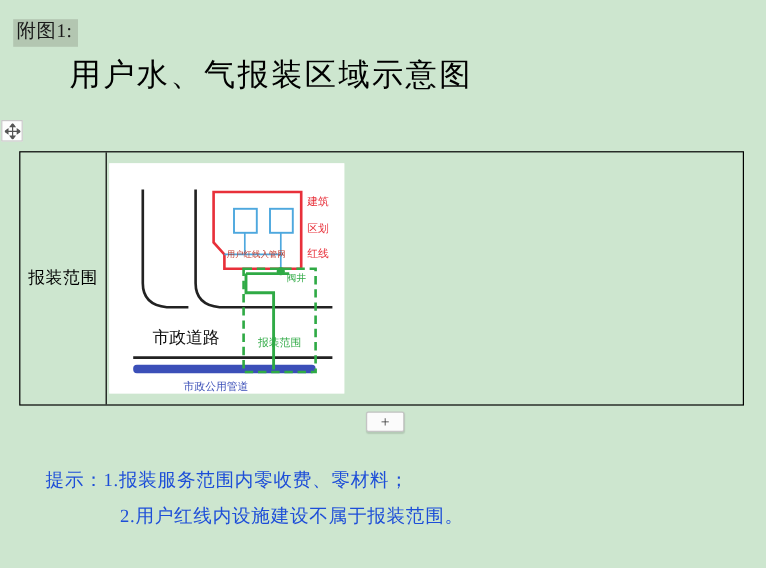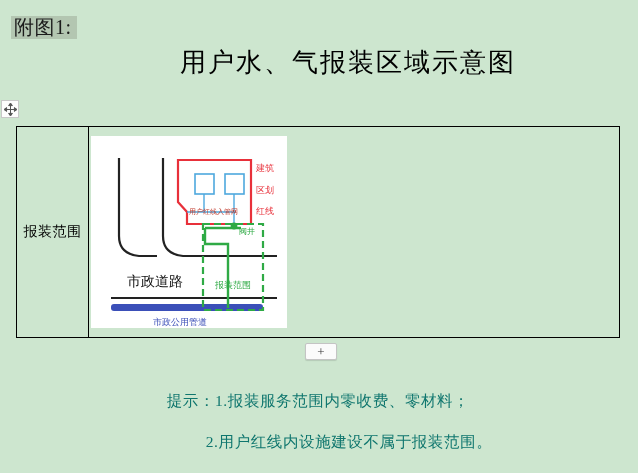--- a/index.html
+++ b/index.html
@@ -20,34 +20,34 @@
     background: #cde6cf;
   }
 
   
   .attach-label {
     position: absolute;
     left: 11px;
     top: 16px;
     background: #b3c6b1;
     color: #1b1b1b;
-    font-size: 20px;
+    font-size: 16px;
     line-height: 20px;
     padding: 1px 5px 2px 3px;
     letter-spacing: 0.5px;
     white-space: nowrap;
   }
 
   
   .doc-title {
     position: absolute;
     left: 0;
     right: 0;
     top: 44px;
-    text-align: center;
+    text-align: left;
     font-size: 26px;
     line-height: 38px;
     color: #000;
     letter-spacing: 2px;
     padding-left: 58px;
     box-sizing: border-box;
   }
 
   
   .table-handle {
@@ -140,30 +140,29 @@
     line-height: 1;
     box-shadow: 0 1px 1px rgba(0,0,0,0.12);
   }
 
   
   .tips {
     position: absolute;
     left: 38px;
     top: 386px;
     width: 560px;
-    color: #0f766e;
-    text-align: center;
+    color: #1d4ed8;
   }
   .tip-line {
     font-size: 15.5px;
     line-height: 30px;
     letter-spacing: 0.6px;
     white-space: nowrap;
   }
-  .tip-line.indent { padding-left: 62px; margin-top: 11px; }
+  .tip-line.indent { padding-left: 62px; }
 </style>
 </head>
 <body>
 
 <div class="page">
 
   <div class="attach-label">附图1:</div>
 
   <div class="doc-title">用户水、气报装区域示意图</div>
 

